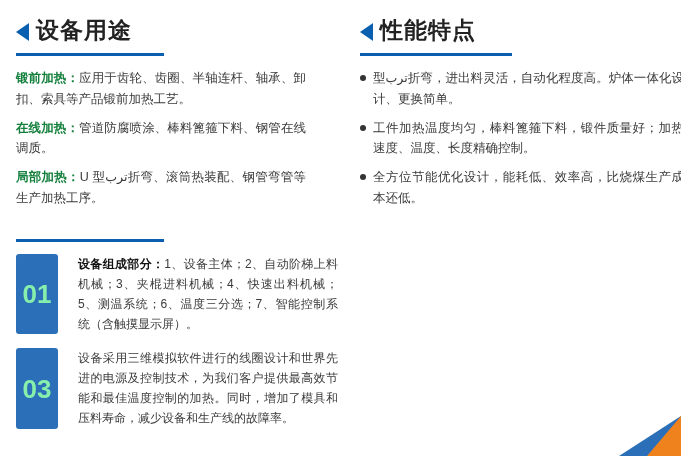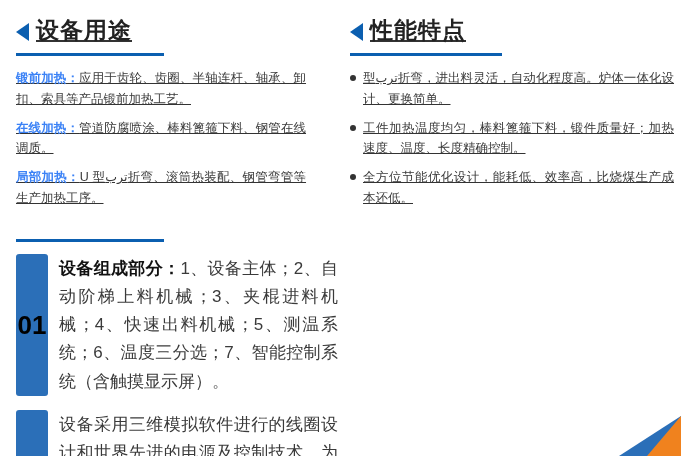--- a/index.html
+++ b/index.html
@@ -49,22 +49,21 @@
   }
   .heading-underline {
     height: 3px;
     background: #0b5fb0;
     margin-top: 3px;
   }
 
   
   .top-cols {
     display: flex;
-    gap: 6px;
-    text-decoration: underline;
+    gap: 16px;
   }
   .col-left {
     width: 300px;
     flex: none;
     padding-right: 10px;
     box-sizing: border-box;
   }
   .col-right {
     width: 352px;
     flex: none;
@@ -75,21 +74,21 @@
   .uw-right { width: 152px; }
 
   .kv {
     margin-bottom: 9px;
     font-size: 12.5px;
     line-height: 1.62;
     color: #3a3a3a;
     text-align: justify;
   }
   .kv b {
-    color: #3b82f6;
+    color: #15803d;
     font-weight: bold;
   }
 
   .bullets {
     margin: 0;
     padding: 0;
     list-style: none;
   }
   .bullets li {
     position: relative;
@@ -122,36 +121,36 @@
     margin-top: 12px;
   }
   .card {
     width: 322px;
     display: flex;
     align-items: stretch;
     margin-bottom: 14px;
     box-sizing: border-box;
   }
   .num {
-    width: 32px;
-    flex: none;
-    color: #000000;
+    width: 42px;
+    flex: none;
+    color: #86efac;
     font-size: 26px;
     font-weight: bold;
     font-family: "Liberation Sans", sans-serif;
     display: flex;
     align-items: center;
     justify-content: center;
     border-radius: 3px;
-    margin-right: 11px;
+    margin-right: 20px;
     line-height: 1;
   }
   .num.blue { background: #2b6fb8; }
   .card-body {
-    font-size: 17px;
+    font-size: 12px;
     line-height: 1.66;
     color: #3a3a3a;
     text-align: justify;
     padding-top: 1px;
   }
   .card-body b {
     color: #111;
     font-weight: bold;
   }
 

